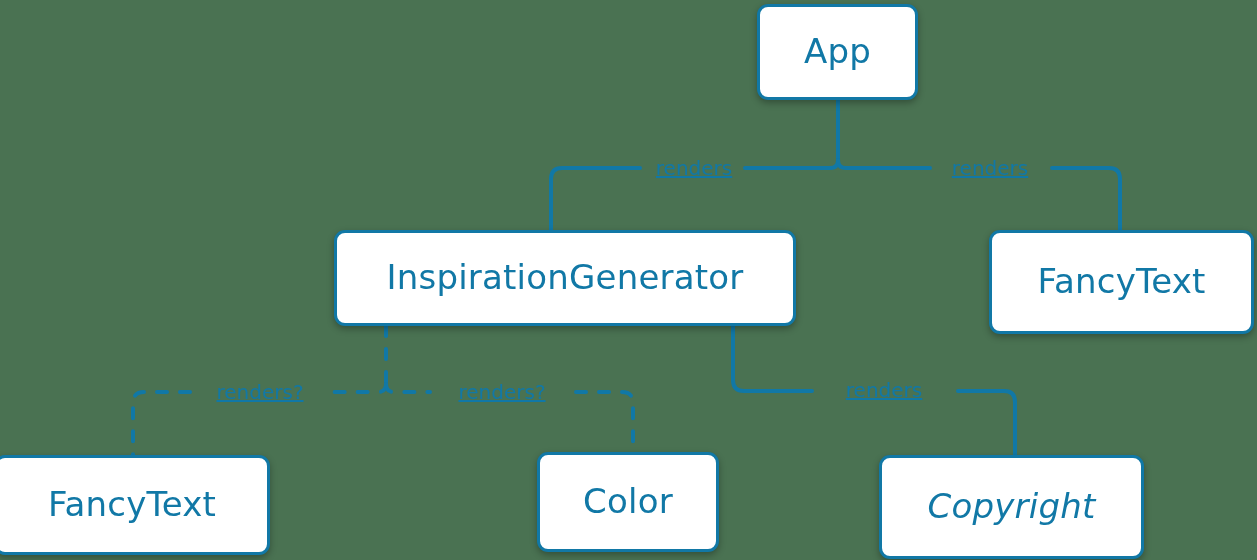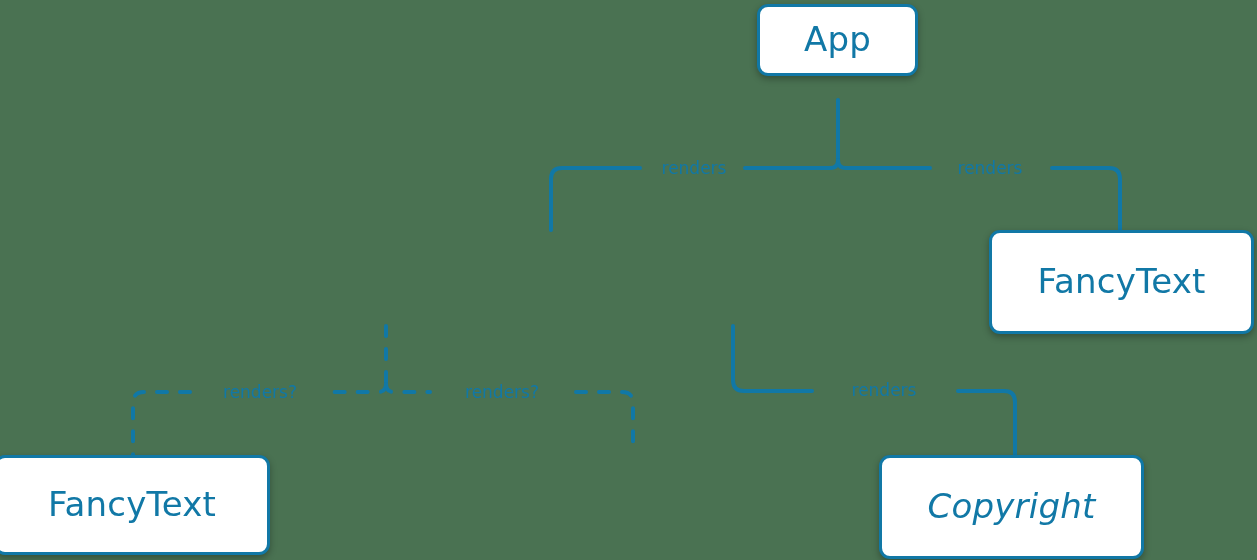--- a/index.html
+++ b/index.html
@@ -41,24 +41,25 @@
     white-space: nowrap;
   }
   .node-label {
     display: block;
     line-height: 1;
     padding-bottom: 2px;
   }
   .edge-label {
     position: absolute;
     color: #1178a6;
-    font-size: 17px;
+    font-size: 20px;
     line-height: 1;
     white-space: nowrap;
     transform: translate(-50%, -50%);
+    text-decoration: underline;
   }
 </style>
 </head>
 <body>
 
 <div id="diagram">
 
   <svg id="wires" viewBox="0 0 1257 560" width="1257" height="560" xmlns="http://www.w3.org/2000/svg">
     <g fill="none" stroke="#1178a6" stroke-width="4" stroke-linecap="round" stroke-linejoin="round">
 
@@ -75,33 +76,39 @@
       <g stroke-dasharray="10 13">
         <path d="M 386 326 L 386 384"></path>
         <path d="M 386 384 Q 386 392 378 392 L 330 392"></path>
         <path d="M 190 392 L 144 392 Q 133 392 133 403 L 133 455"></path>
         <path d="M 386 384 Q 386 392 394 392 L 430 392"></path>
         <path d="M 576 392 L 622 392 Q 633 392 633 403 L 633 452"></path>
       </g>
     </g>
   </svg>
 
-  <div class="node" style="left:757px; top:4px; width:161px; height:72px;">
+  <div class="node" style="left:757px; top:4px; width:161px; height:96px;">
     <span class="node-label">App</span>
   </div>
 
+  <div class="node" style="left:334px; top:230px; width:462px; height:96px;">
+    <span class="node-label">InspirationGenerator</span>
+  </div>
 
   <div class="node" style="left:989px; top:230px; width:265px; height:104px;">
     <span class="node-label">FancyText</span>
   </div>
 
   <div class="node" style="left:-6px; top:455px; width:276px; height:100px;">
     <span class="node-label">FancyText</span>
   </div>
 
+  <div class="node" style="left:537px; top:452px; width:182px; height:100px;">
+    <span class="node-label">Color</span>
+  </div>
 
   <div class="node" style="left:879px; top:455px; width:265px; height:104px;font-style:italic;">
     <span class="node-label">Copyright</span>
   </div>
 
   <div class="edge-label" style="left:694px; top:168px;">renders</div>
   <div class="edge-label" style="left:990px; top:168px;">renders</div>
   <div class="edge-label" style="left:260px; top:392px;">renders?</div>
   <div class="edge-label" style="left:502px; top:392px;">renders?</div>
   <div class="edge-label" style="left:884px; top:390px;">renders</div>

